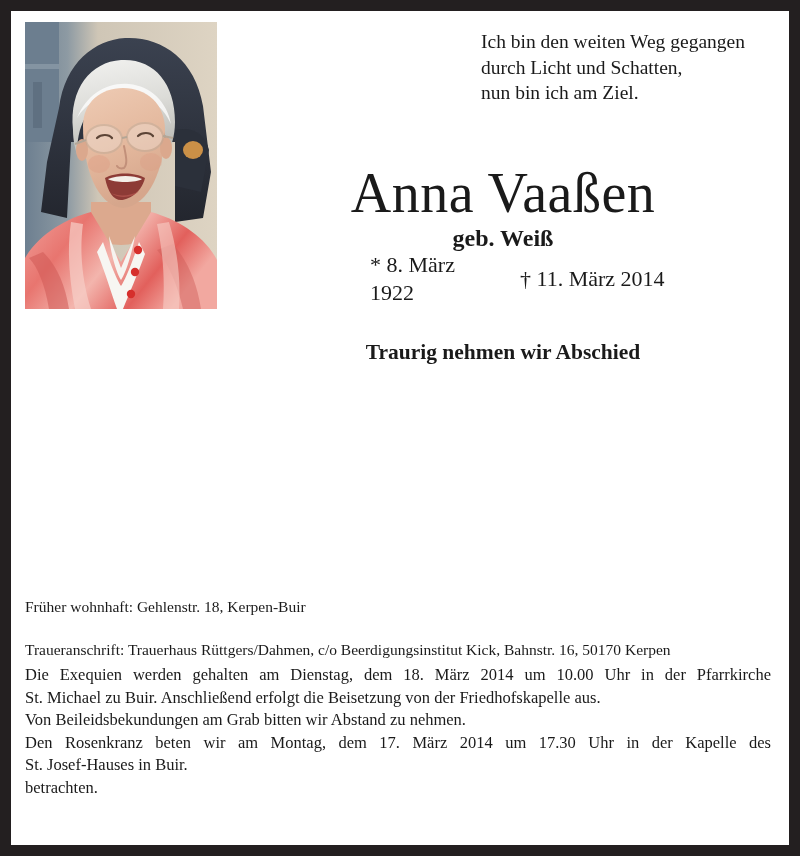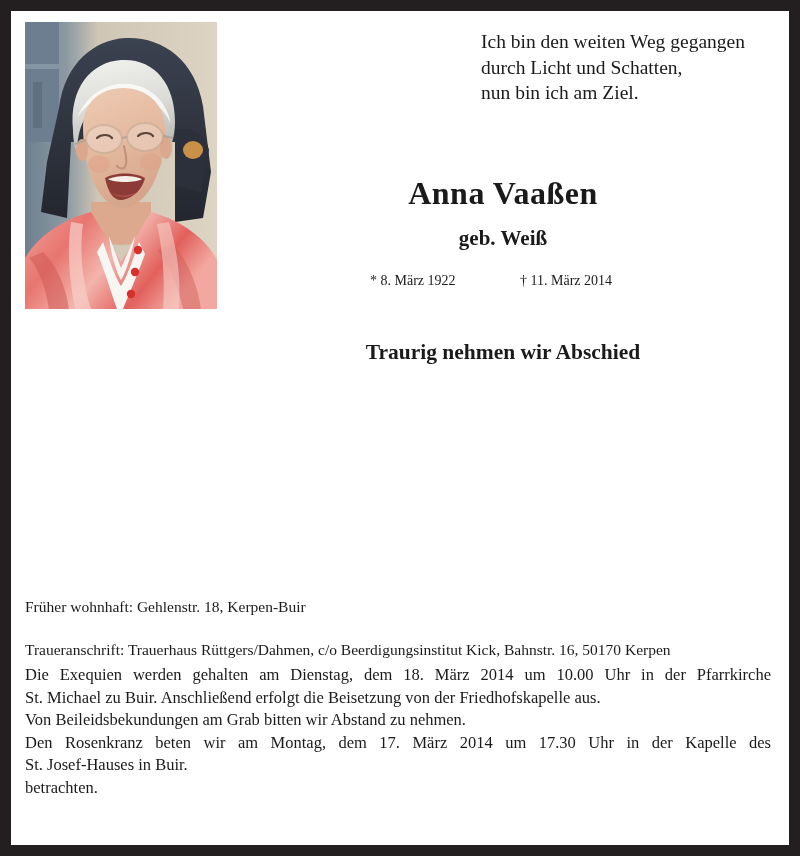--- a/index.html
+++ b/index.html
@@ -70,34 +70,33 @@
 
   
   .nameblock {
     position: absolute;
     left: 212px;
     top: 158px;
     width: 560px;
     text-align: center;
   }
   .deceased-name {
-    font-size: 32px;
-    font-weight: bold;
+    font-size: 56px;
+    font-weight: normal;
     letter-spacing: 0.5px;
     line-height: 48px;
   }
   .maiden-name {
-    font-size: 21px;
+    font-size: 24px;
     font-weight: bold;
     margin-top: 9px;
     line-height: 25px;
   }
   .dates {
-    margin-top: 16px;
-    font-size: 14px;
+    font-size: 22px;
     line-height: 28px;
     display: flex;
     justify-content: center;
     align-items: center;
   }
   .date-birth { width: 190px; text-align: left; padding-left: 62px; box-sizing: border-box; }
   .date-death { width: 200px; text-align: left; padding-left: 22px; box-sizing: border-box; }
 
   
   .farewell {

